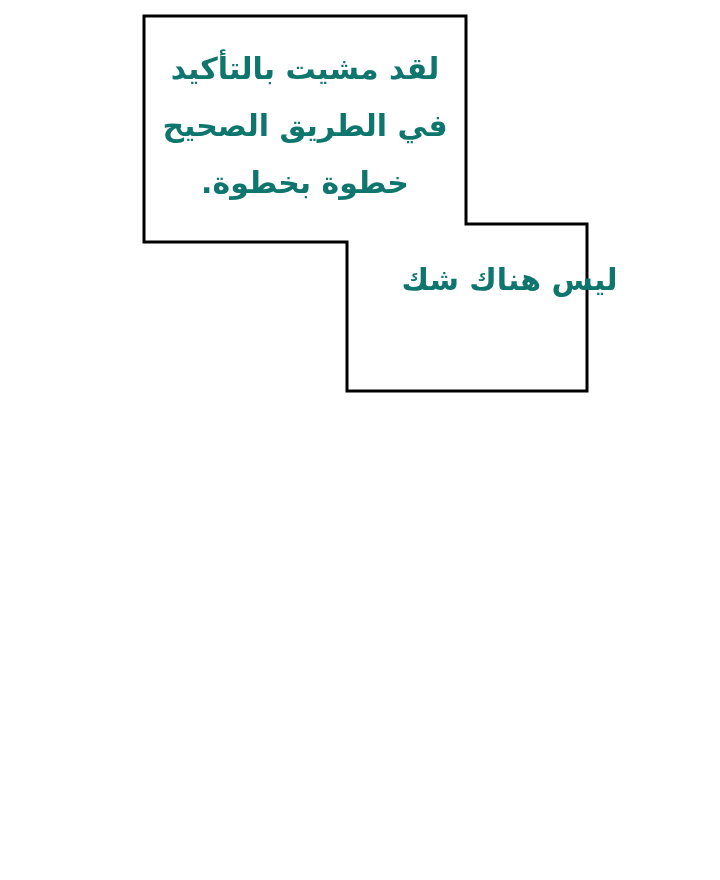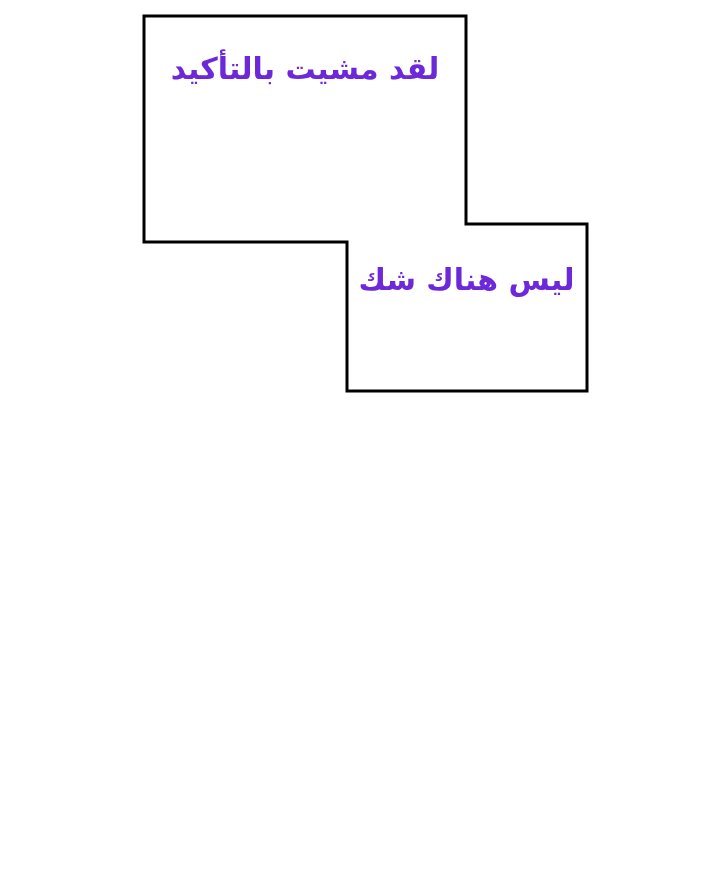--- a/index.html
+++ b/index.html
@@ -18,21 +18,21 @@
   .bubble-svg {
     position: absolute;
     left: 0;
     top: 0;
     width: 720px;
     height: 880px;
     display: block;
   }
   .bubble-text {
     position: absolute;
-    color: #6d28d9;
+    color: #0f766e;
     text-align: center;
     direction: rtl;
     font-weight: bold;
     font-size: 30px;
   }
   .bubble-text .line {
     white-space: nowrap;
   }
   .bubble-text-1 {
     left: 145px;
@@ -40,20 +40,21 @@
     width: 320px;
     padding-top: 24px;
     line-height: 57px;
   }
   .bubble-text-2 {
     left: 347px;
     top: 224px;
     width: 239px;
     padding-top: 30px;
     line-height: 52px;
+    padding-left: 43px;
   }
 </style>
 </head>
 <body>
 
 <div class="page">
 
   <svg class="bubble-svg" viewBox="0 0 720 880" aria-hidden="true">
     <path d="M 144 16
              L 466 16
@@ -61,19 +62,21 @@
              L 587 224
              L 587 391
              L 347 391
              L 347 242
              L 144 242
              Z" fill="#ffffff" stroke="#000000" stroke-width="3" stroke-linejoin="miter"></path>
   </svg>
 
   <div class="bubble-text bubble-text-1" dir="rtl">
     <div class="line">لقد مشيت بالتأكيد</div>
+    <div class="line">في الطريق الصحيح</div>
+    <div class="line">خطوة بخطوة.</div>
   </div>
 
   <div class="bubble-text bubble-text-2" dir="rtl">
     <div class="line">ليس هناك شك</div>
   </div>
 
 </div>
 
 </body></html>

